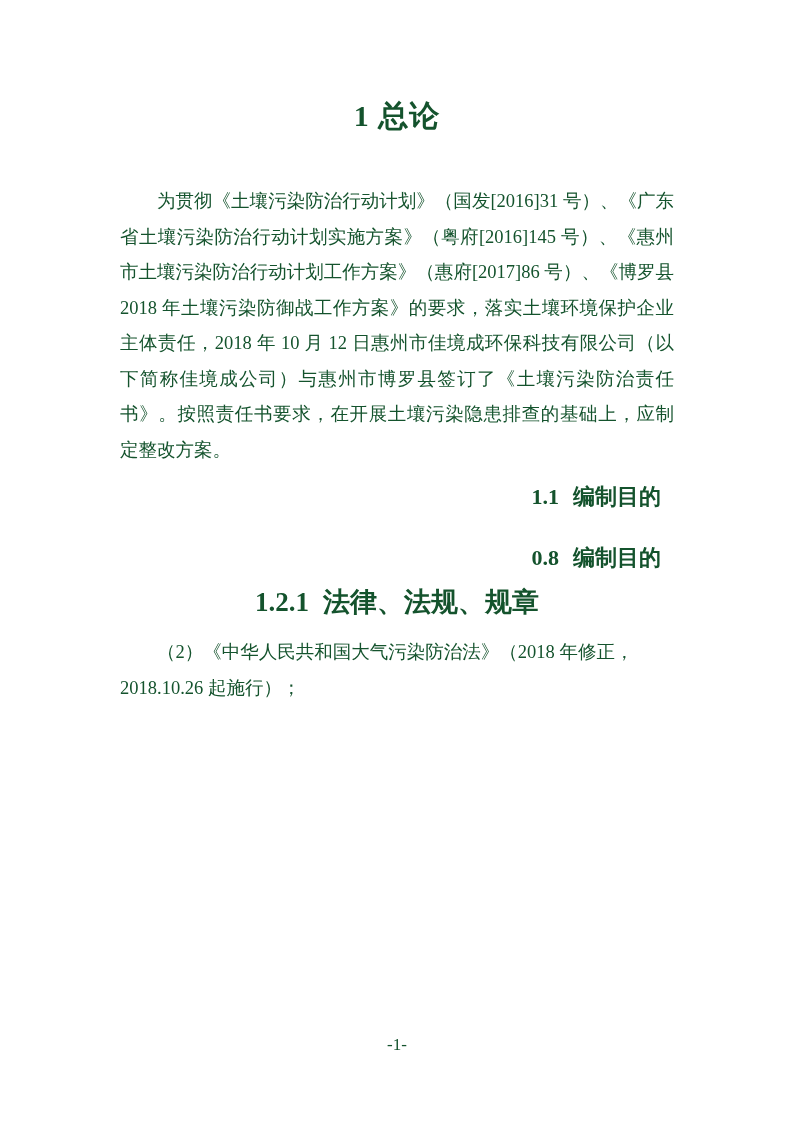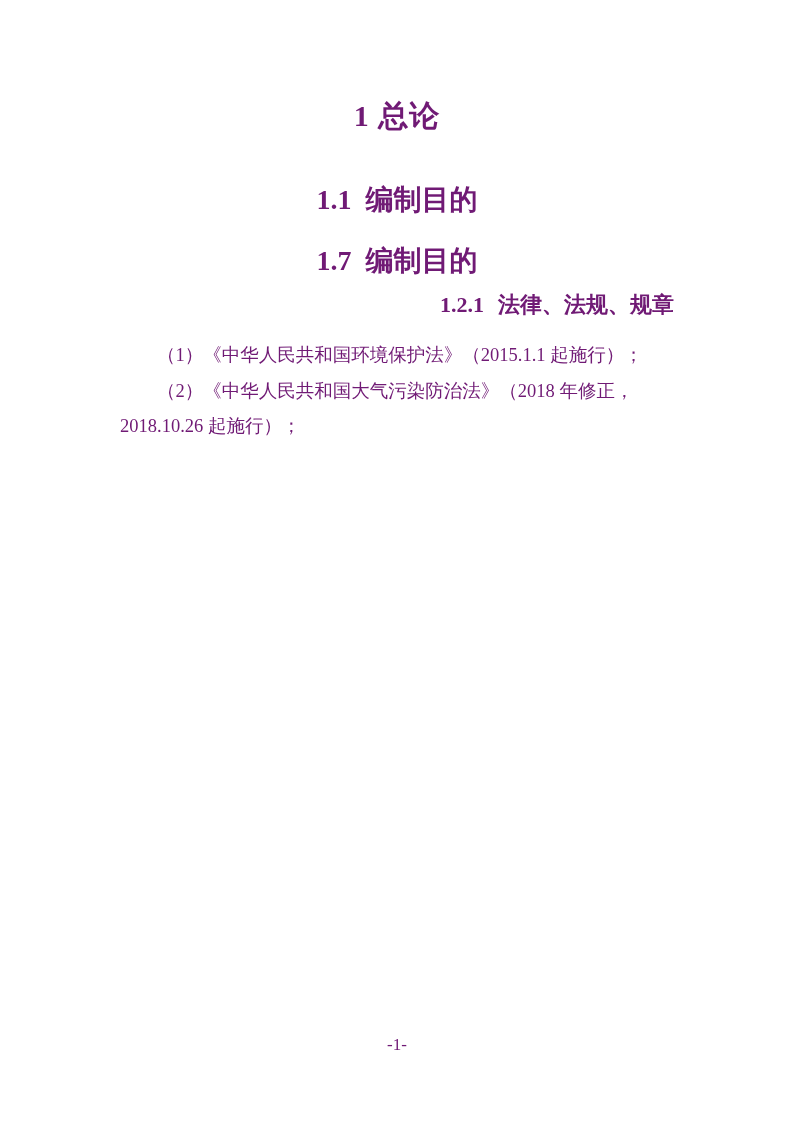--- a/index.html
+++ b/index.html
@@ -8,54 +8,54 @@
     background: #ffffff;
   }
   .page {
     position: relative;
     width: 794px;
     height: 1123px;
     background: #ffffff;
     box-sizing: border-box;
     padding: 96px 120px 0 120px;
     font-family: "Liberation Serif", "DejaVu Serif", serif;
-    color: #701a75;
+    color: #14532d;
     overflow: hidden;
   }
   .doc-title {
     margin: 0 0 48px 0;
     font-size: 30px;
     line-height: 40px;
     font-weight: 700;
     text-align: center;
     letter-spacing: 1px;
   }
   .body-para {
     margin: 0;
     font-size: 18.5px;
     line-height: 35.5px;
     text-align: justify;
     text-justify: inter-ideograph;
     text-indent: 2em;
   }
   h2.sec {
-    margin: 0;
-    font-size: 28px;
+    margin: 13px;
+    font-size: 22px;
     line-height: 32px;
     font-weight: 700;
-    text-align: center;
+    text-align: right;
   }
   h2.sec.after-space { margin-bottom: 29px; }
   h2.sec.tight { margin-bottom: 13px; }
   h3.subsec {
     margin: 0 0 18px 0;
-    font-size: 22px;
+    font-size: 27px;
     line-height: 30px;
     font-weight: 700;
-    text-align: right;
+    text-align: center;
   }
   .h-num {
     font-family: "Liberation Serif", "DejaVu Serif", serif;
     margin-right: 14px;
   }
   .h-cn {
     font-family: "Liberation Sans", "DejaVu Sans", sans-serif;
   }
   .list-item {
     margin: 0;
@@ -74,34 +74,34 @@
     line-height: 22px;
   }
 </style>
 </head>
 <body>
 
 <div class="page">
 
   <h1 class="doc-title">1 总论</h1>
 
+  <p class="body-para">为贯彻《土壤污染防治行动计划》（国发[2016]31 号）、《广东省土壤污染防治行动计划实施方案》（粤府[2016]145 号）、《惠州市土壤污染防治行动计划工作方案》（惠府[2017]86 号）、《博罗县 2018 年土壤污染防御战工作方案》的要求，落实土壤环境保护企业主体责任，2018 年 10 月 12 日惠州市佳境成环保科技有限公司（以下简称佳境成公司）与惠州市博罗县签订了《土壤污染防治责任书》。按照责任书要求，在开展土壤污染隐患排查的基础上，应制定整改方案。</p>
 
 
   <h2 class="sec after-space">
     <span class="h-num">1.1</span><span class="h-cn">编制目的</span>
   </h2>
 
 
   <h2 class="sec tight">
-    <span class="h-num">1.7</span><span class="h-cn">编制目的</span>
+    <span class="h-num">0.8</span><span class="h-cn">编制目的</span>
   </h2>
 
   <h3 class="subsec">
     <span class="h-num">1.2.1</span><span class="h-cn">法律、法规、规章</span>
   </h3>
 
-  <p class="list-item">（1）《中华人民共和国环境保护法》（2015.1.1 起施行）；</p>
 
   <p class="list-item">（2）《中华人民共和国大气污染防治法》（2018 年修正，2018.10.26 起施行）；</p>
 
   <div class="page-footer">-1-</div>
 
 </div>
 
 </body></html>

